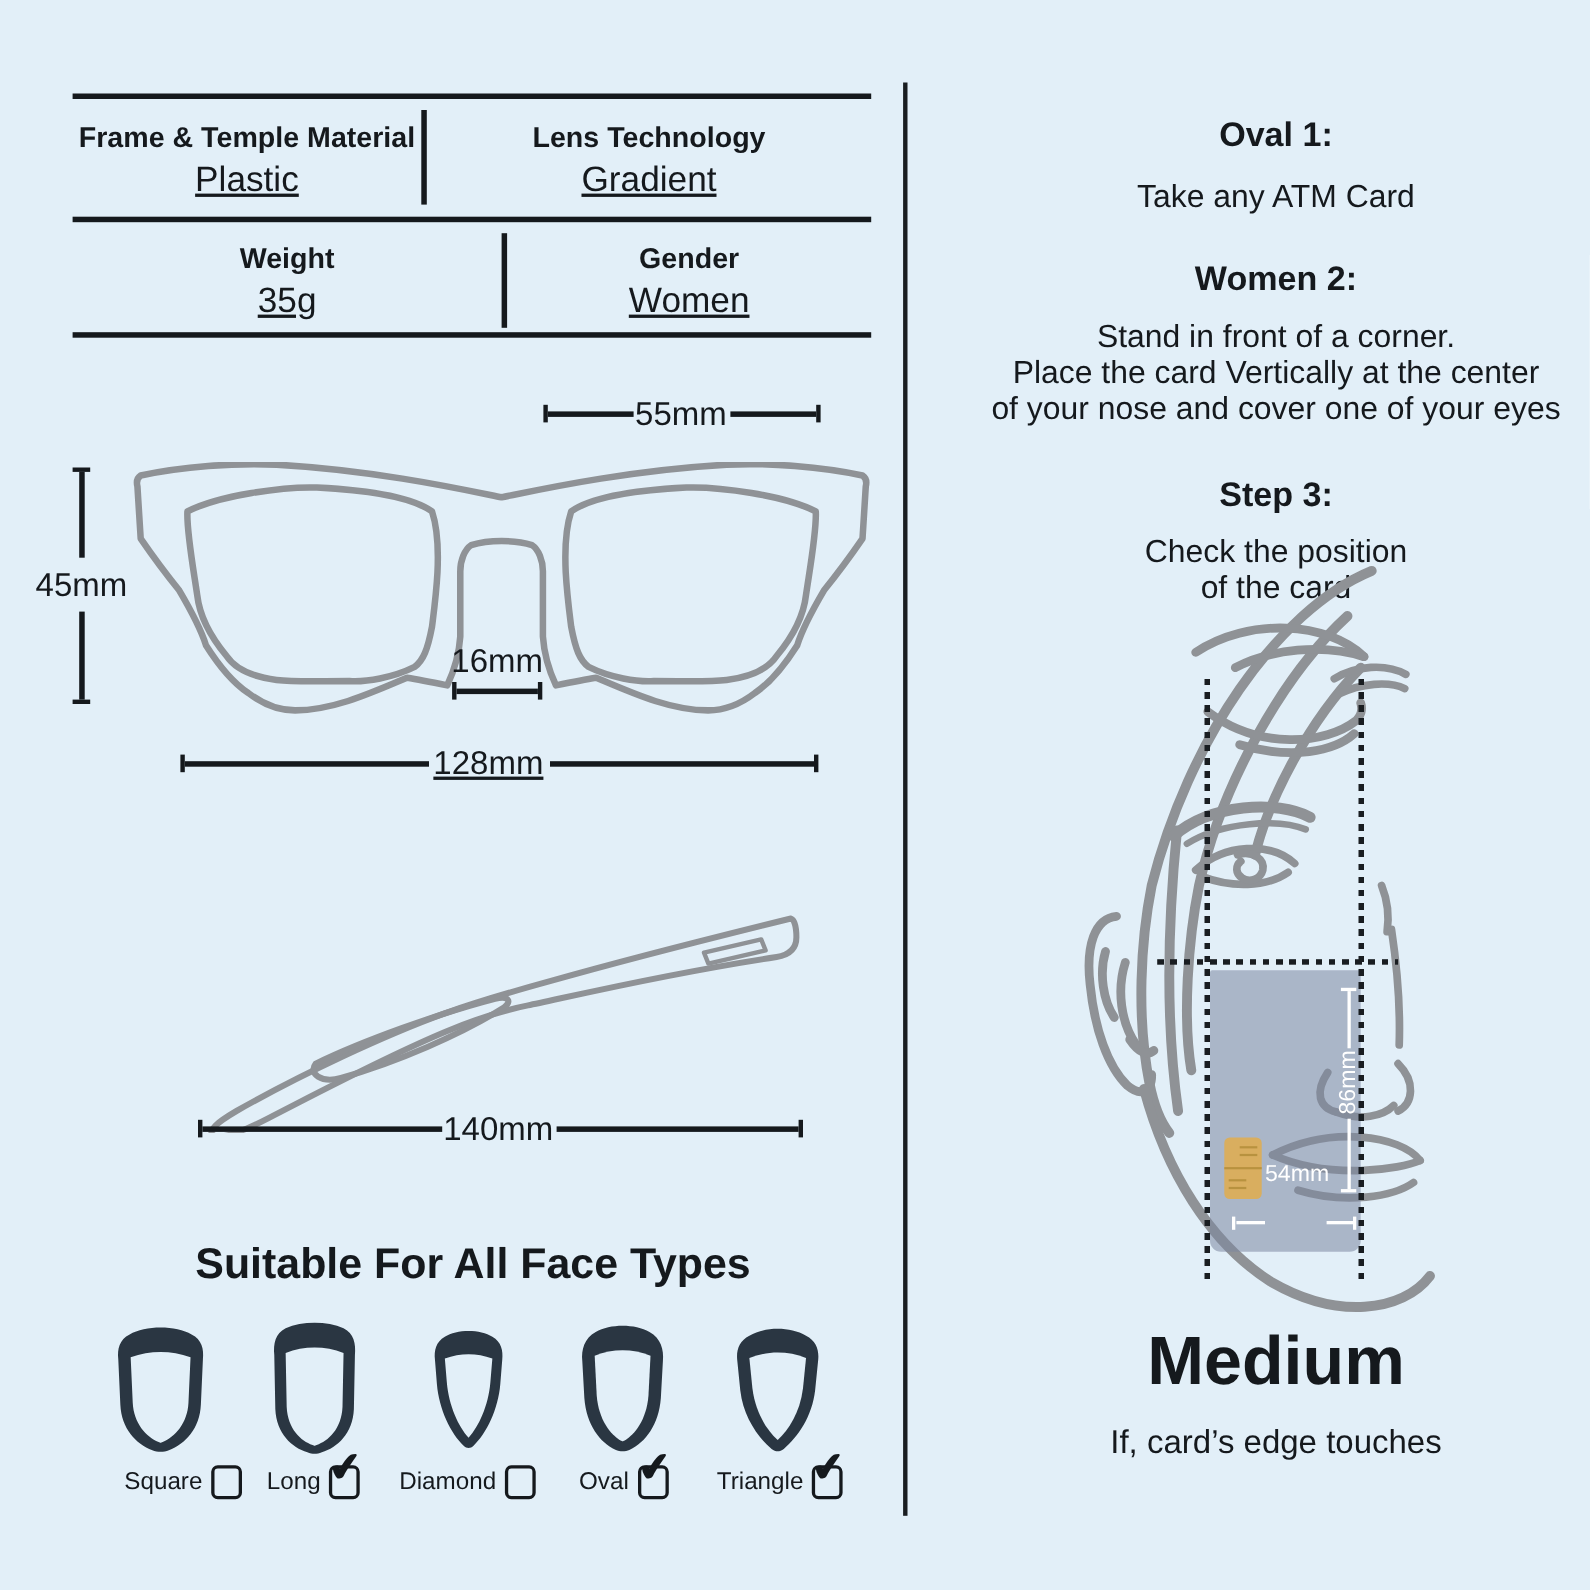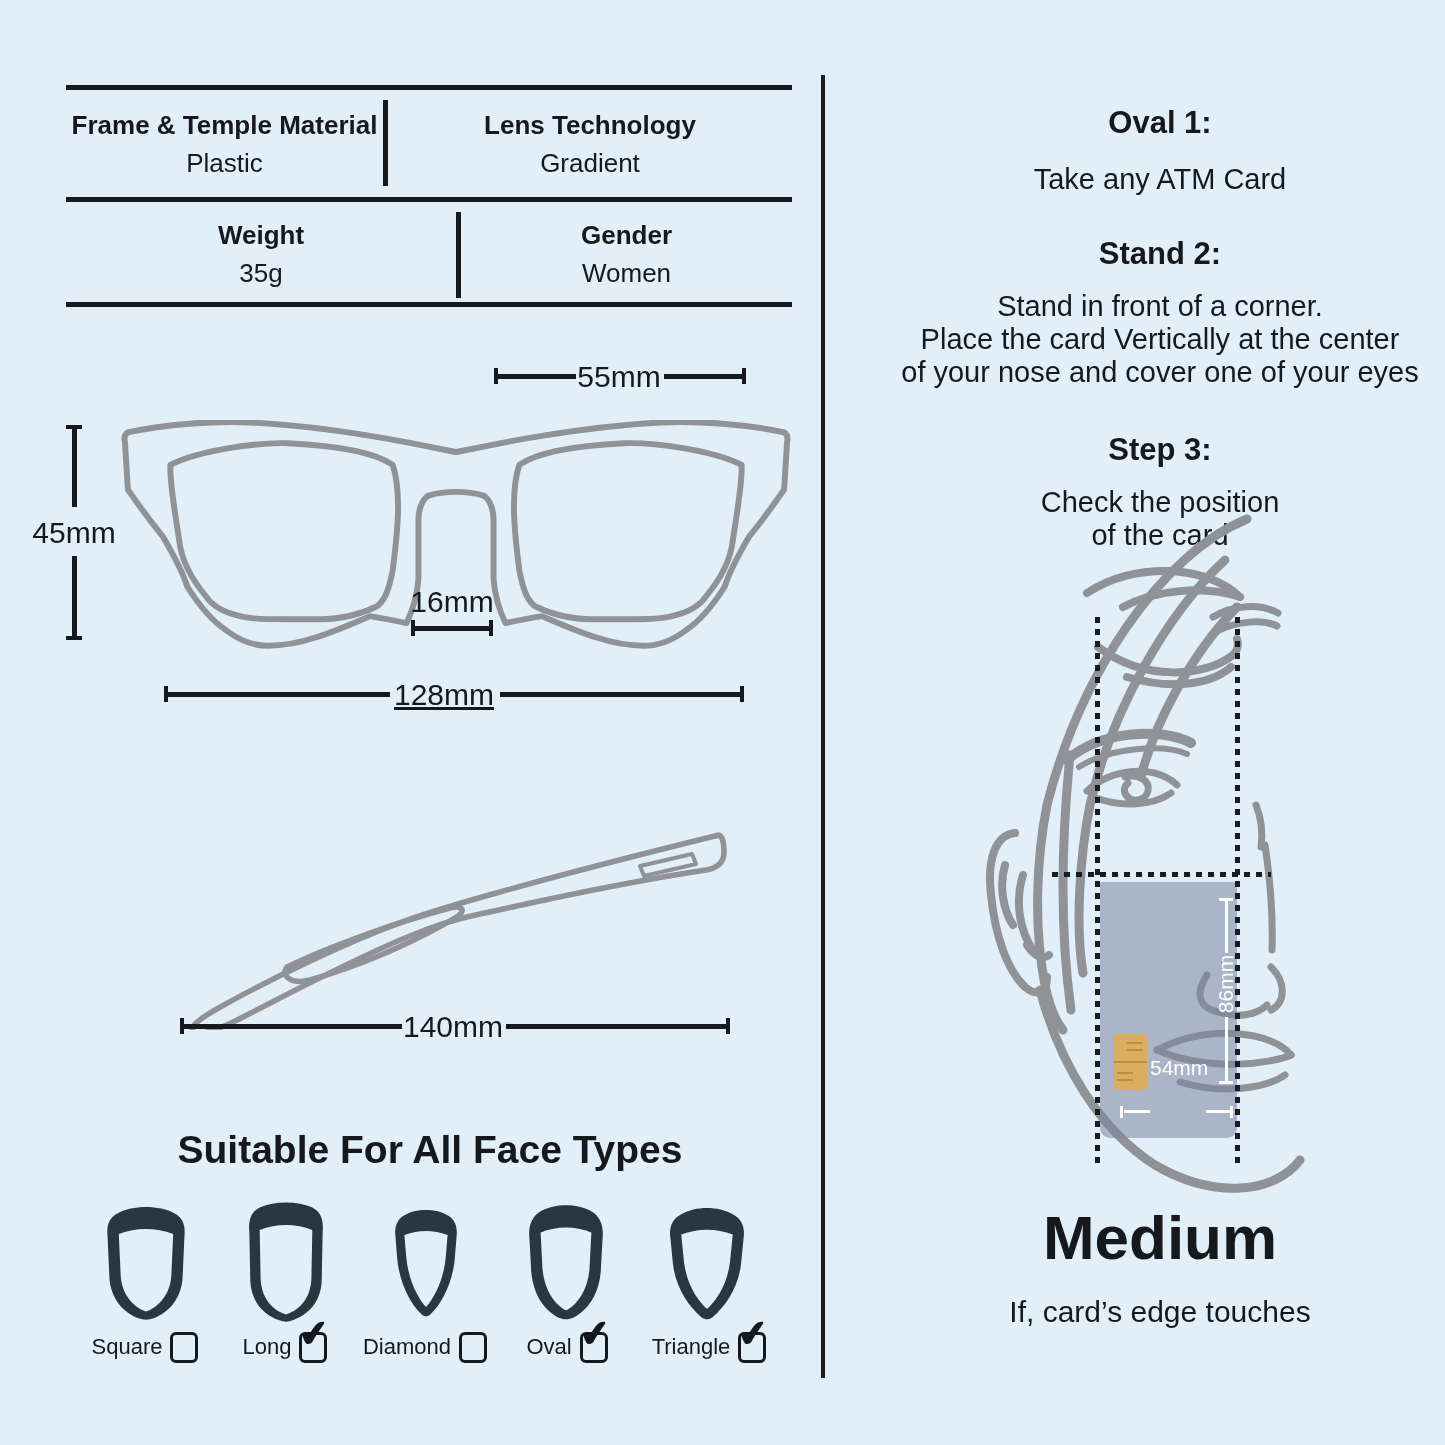--- a/index.html
+++ b/index.html
@@ -6,21 +6,21 @@
   .canvas{
     position:relative; width:1445px; height:1445px; overflow:hidden;
     background:#e2eff8; color:#15191d;
     font-family:"Liberation Sans", sans-serif;
   }
   .abs{position:absolute;}
   .ctr{text-align:center;}
   .rule{position:absolute; background:#15191d; height:5px;}
   .vrule{position:absolute; background:#15191d; width:5px;}
   .cell-label{position:absolute; font-weight:700; font-size:26px; line-height:30px;}
-  .cell-value{position:absolute; font-weight:400; font-size:26px; line-height:30px;}
+  .cell-value{position:absolute; font-weight:400; font-size:32px; line-height:30px;text-decoration:underline;}
   .dim-text{position:absolute; font-size:30px; font-weight:400; color:#15191d;}
   .dim-seg-h{position:absolute; background:#15191d; height:5px;}
   .dim-seg-v{position:absolute; background:#15191d; width:5px;}
   .dim-cap-v{position:absolute; background:#15191d; width:4px; height:16px;}
   .dim-cap-h{position:absolute; background:#15191d; width:16px; height:4px;}
   .step-title{position:absolute; left:900px; width:520px; text-align:center; font-weight:700; font-size:31px;}
   .step-line{position:absolute; left:900px; width:520px; text-align:center; font-size:29px;}
   .dotted-v{position:absolute; width:5px;
     background-image:repeating-linear-gradient(180deg,#191d21 0 6px,transparent 6px 12px);}
   .dotted-h{position:absolute; height:5px;
@@ -147,21 +147,21 @@
   </svg>
   <svg class="abs" style="left:519px; top:1200px;" width="94" height="125" viewBox="0 0 100 130">
     <path fill="#2a3642" d="M24,10 C38,2 62,2 76,10 C87,16 90,27 89,38 L87,74 C85,100 72,117 57,124 C52,126 48,126 43,124 C28,117 15,100 13,74 L11,38 C10,27 13,16 24,10 Z"></path>
     <path fill="#e2eff8" d="M23,33 C41,26 59,26 77,33 L75,72 C73,95 62,109 52,115 C50,116 50,116 48,115 C38,109 27,95 25,72 Z"></path>
   </svg>
   <svg class="abs" style="left:661px; top:1202px;" width="92" height="122" viewBox="0 0 100 130">
     <path fill="#2a3642" d="M22,12 C38,3 62,3 78,12 C88,17 91,26 90,36 L87,66 C84,92 70,112 56,124 C52,127 48,127 44,124 C30,112 16,92 13,66 L10,36 C9,26 12,17 22,12 Z"></path>
     <path fill="#e2eff8" d="M22,34 C40,27 60,27 78,34 L75,64 C72,88 61,105 50,115 C39,105 28,88 25,64 Z"></path>
   </svg>
 
-  <div class="face-label-row" style="left:70px; top:1330px;">
+  <div class="face-label-row" style="left:70px; top:1330px;justify-content:flex-end;">
     <span class="face-label">Square</span>
     <span class="checkbox">
         <span class="checkmark"></span>
       </span>
   </div>
   <div class="face-label-row" style="left:210px; top:1330px;">
     <span class="face-label">Long</span>
     <span class="checkbox">
         <span class="checkmark">✔</span>
       </span>
@@ -183,21 +183,21 @@
     <span class="checkbox">
         <span class="checkmark">✔</span>
       </span>
   </div>
 
   <div class="abs" style="left:821px; top:75px; width:4px; height:1303px; background:#191d21;"></div>
 
   <div class="step-title" style="top:105px;">Oval 1:</div>
   <div class="step-line" style="top:163px;">Take any ATM Card</div>
 
-  <div class="step-title" style="top:236px;">Stand 2:</div>
+  <div class="step-title" style="top:236px;">Women 2:</div>
   <div class="step-line" style="top:290px;">Stand in front of a corner.</div>
   <div class="step-line" style="top:323px;">Place the card Vertically at the center</div>
   <div class="step-line" style="top:356px;">of your nose and cover one of your eyes</div>
 
   <div class="step-title" style="top:432px;">Step 3:</div>
   <div class="step-line" style="top:486px;">Check the position</div>
   <div class="step-line" style="top:519px;">of the card</div>
 
   <svg class="abs" style="left:975px; top:505px; z-index:1;" width="360" height="700" viewBox="0 0 360 700">
     <g fill="none" stroke="#8f9296" stroke-linecap="round" stroke-linejoin="round">

